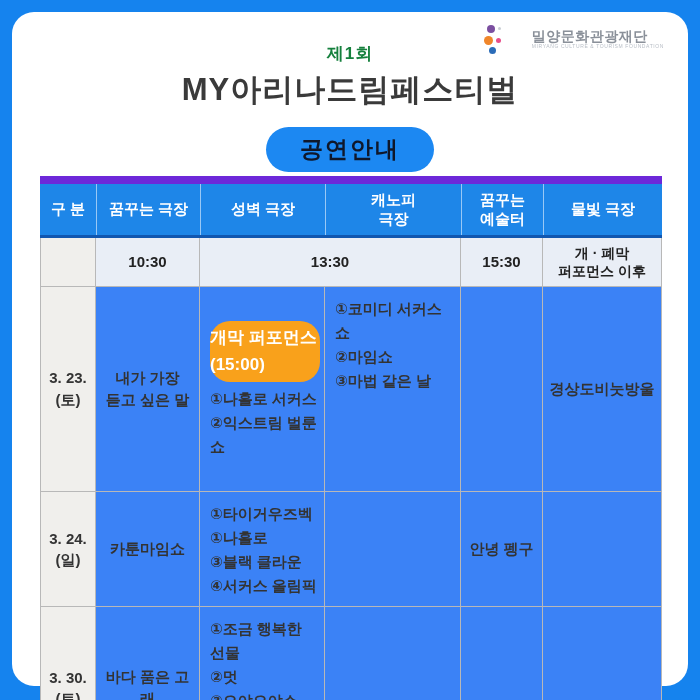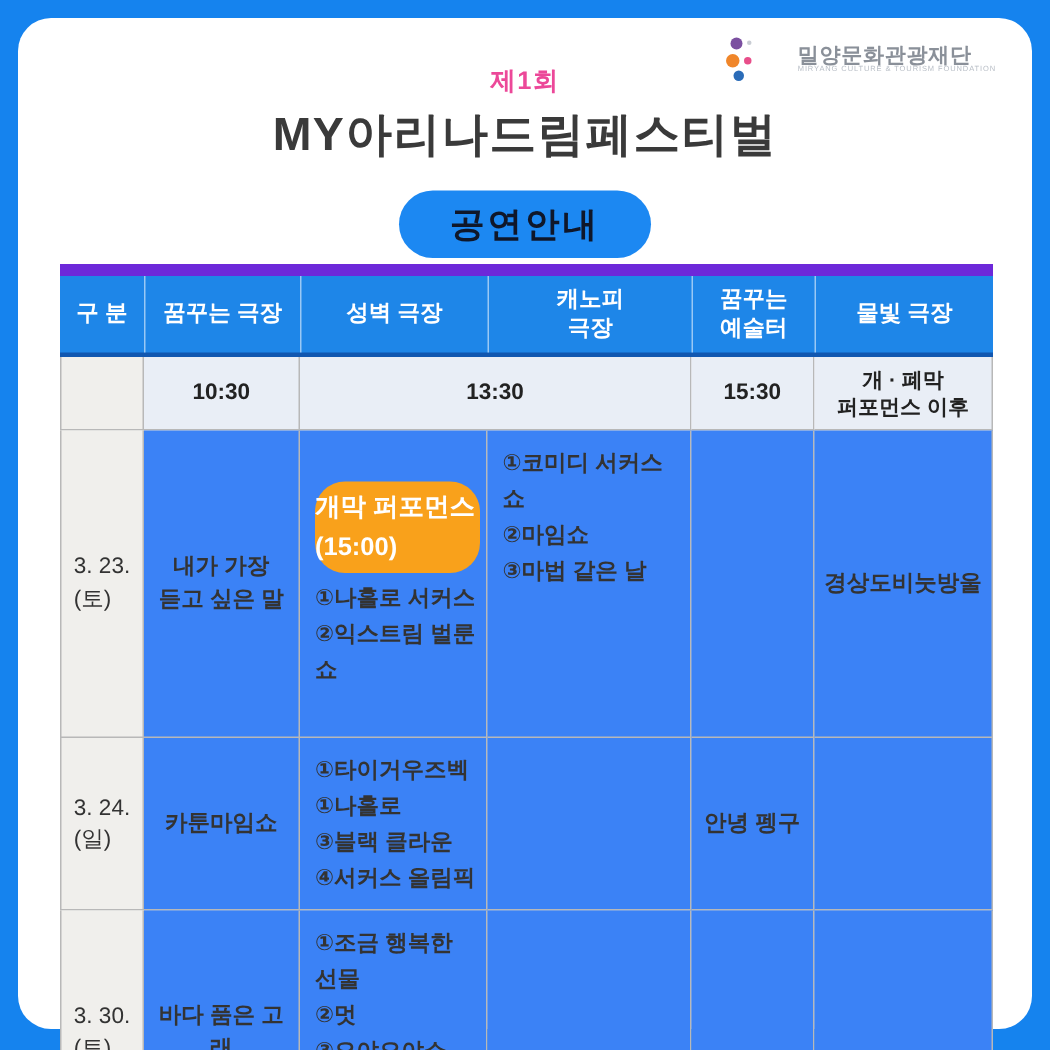--- a/index.html
+++ b/index.html
@@ -18,21 +18,21 @@
   .lm2 { width:3px; height:3px; left:15px; top:3px; background:#C9CDD4; }
   .lm3 { width:9px; height:9px; left:1px; top:12px; background:#F0862A; }
   .lm4 { width:5px; height:5px; left:13px; top:14px; background:#E84E8A; }
   .lm5 { width:7px; height:7px; left:6px; top:23px; background:#2B6CB8; }
   .logo-text { display:flex; flex-direction:column; line-height:1.15; }
   .logo-name { font-size:14px; font-weight:bold; color:#8A9099; letter-spacing:0.5px; }
   .logo-tagline { font-size:5px; color:#B8BEC6; letter-spacing:0.6px; }
 
   
   .title-block { position:absolute; left:0; top:30px; width:676px; text-align:center; }
-  .edition { font-size:17px; font-weight:bold; color:#ec4899; letter-spacing:1px; }
+  .edition { font-size:17px; font-weight:bold; color:#15803d; letter-spacing:1px; }
   .main-title { margin-top:4px; font-size:31px; font-weight:bold; color:#3A3A3A; letter-spacing:1px; }
   .badge-pill { display:inline-block; margin-top:16px; background:#1C88F2; color:#0f172a;
                 font-size:23px; font-weight:bold; letter-spacing:2px;
                 padding:7px 34px; border-radius:30px; }
 
   
   .schedule { position:absolute; left:28px; top:164px; width:622px; }
   .trow { display:grid; grid-template-columns:56px 104px 125px 136px 82px 119px; }
 
   .thead { background:#1E86E8; border-top:8px solid #6d28d9; border-bottom:3px solid #1157B0; }
@@ -47,21 +47,21 @@
                     text-align:center; white-space:pre-line; line-height:1.3;
                     border-right:1px solid #B8B8B8; border-bottom:1px solid #B8B8B8; }
   .time-row > div:first-child { border-left:1px solid #B8B8B8; background:#F0EFEC; }
   .time-row .t-small { font-size:14px; }
 
   .tbody .trow > div { border-right:1px solid #B8B8B8; border-bottom:1px solid #B8B8B8;
                        background:#3b82f6; font-size:15px; color:#333333; }
   .tbody .trow > div:first-child { border-left:1px solid #B8B8B8; }
 
   .c-date { background:#F0EFEC !important; display:flex; align-items:center; justify-content:center;
-            font-weight:normal; white-space:pre-line; line-height:1.45; }
+            text-align:center; font-weight:bold; white-space:pre-line; line-height:1.45; }
   .c-date.sat { color:#1B76E0; }
   .c-date.sun { color:#E8231E; }
 
   .c-center { display:flex; align-items:center; justify-content:center; text-align:center;
               white-space:pre-line; line-height:1.5; font-weight:bold; padding:4px; }
   .c-list { padding:10px 4px 8px 10px; white-space:pre-line; line-height:1.6; font-weight:bold; }
   .r1 { min-height:98px; } .r2 { min-height:98px; } .r3 { min-height:92px; }
 
   .pill-badge { display:inline-block; background:#F9A11B; color:#ffffff; font-size:17px;
                 font-weight:bold; padding:3px 0 4px; border-radius:20px; margin-bottom:5px; }

